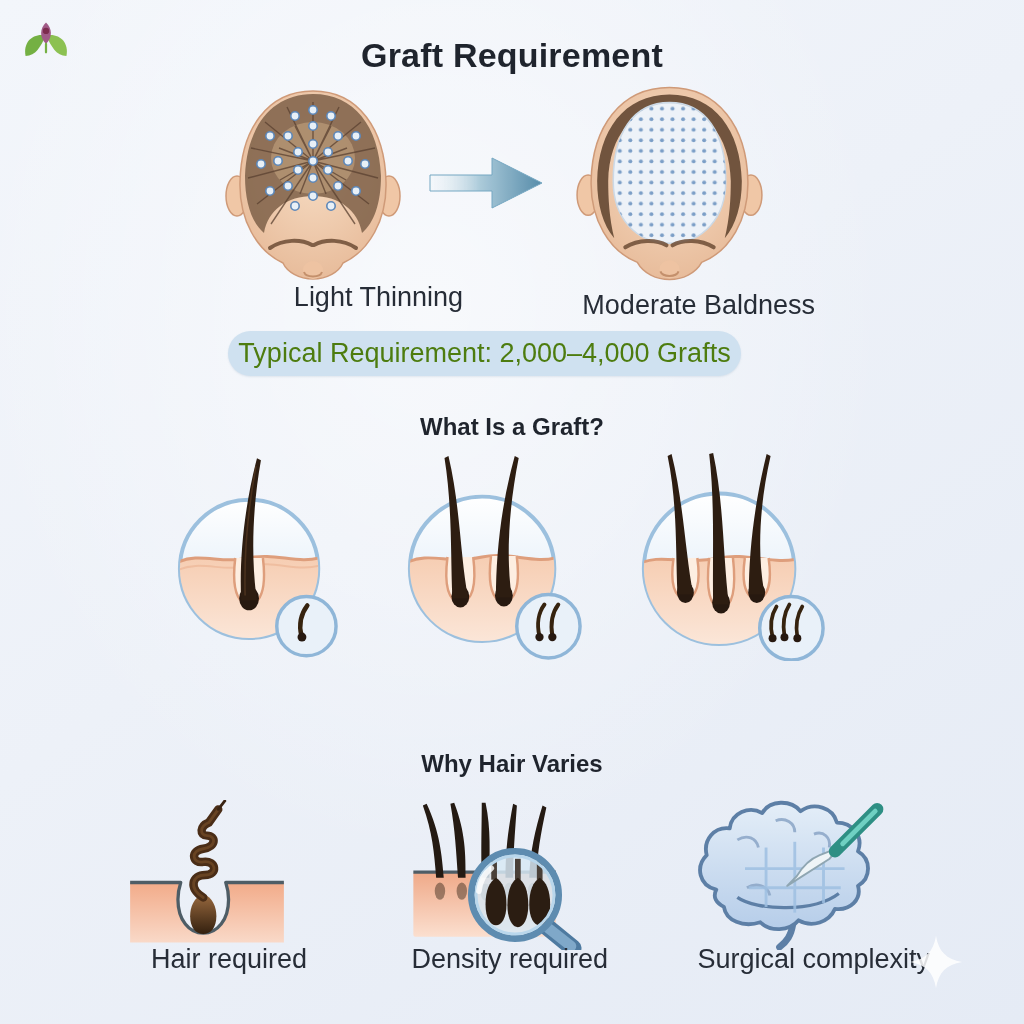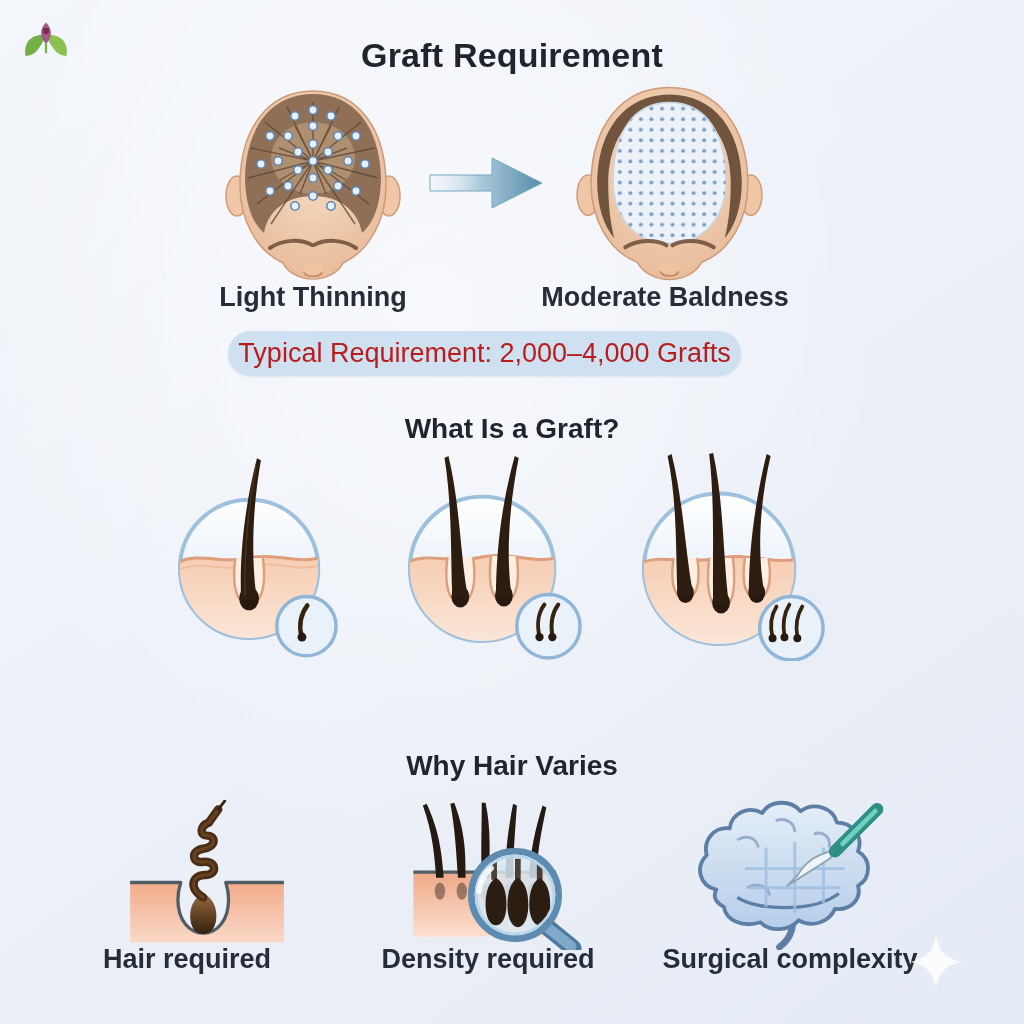--- a/index.html
+++ b/index.html
@@ -7,25 +7,25 @@
     position:relative;width:1024px;height:1024px;overflow:hidden;
     font-family:"Liberation Sans",sans-serif;
     background:
       radial-gradient(ellipse at 42% 30%, rgba(255,255,255,.55), rgba(255,255,255,0) 55%),
       linear-gradient(145deg,#f3f6fb 0%,#edf1f8 45%,#e5ebf5 100%);
     color:#20252e;
   }
   .abs{position:absolute;}
   .center-text{text-align:center;}
   .h1{width:100%;top:36px;font-size:34px;font-weight:700;letter-spacing:.2px;color:#1f242d;}
-  .h2{width:100%;font-size:28px;font-weight:700;color:#1f242d;}
-  .stage-label,.factor-label{font-size:27px;font-weight:700;color:#272d37;}
+  .h2{width:100%;font-size:24px;font-weight:700;color:#1f242d;}
+  .stage-label,.factor-label{font-size:27px;font-weight:400;color:#272d37;text-align:right;}
   .badge{
     background:#cfe1f0;border-radius:23px;height:45px;line-height:45px;
-    font-size:27px;color:#b91c1c;text-align:center;box-shadow:0 1px 2px rgba(120,150,180,.18);
+    font-size:27px;color:#4d7c0f;text-align:center;box-shadow:0 1px 2px rgba(120,150,180,.18);
   }
   svg{display:block;width:100%;height:100%;}
 </style>
 </head>
 <body>
 
 <div id="canvas">
 
   <div class="abs" style="left:20px;top:14px;width:52px;height:58px;">
     <svg viewBox="0 0 56 60">
@@ -117,21 +117,21 @@
       <path d="M107,12 C152,12 178,48 179,98 C179,122 173,142 162,155 C167,135 168,115 168,98 C167,52 142,24 107,24 C72,24 47,52 46,98 C46,115 47,135 52,155 C41,142 35,122 35,98 C36,48 62,12 107,12 Z" fill="#6a4e38" opacity="0.95"></path>
       <path d="M107,20 C143,20 163,50 163,98 C163,134 141,160 107,160 C73,160 51,134 51,98 C51,50 71,20 107,20 Z" fill="#edf2f8" stroke="#ccd9e6" stroke-width="1.5"></path>
       <path d="M107,20 C143,20 163,50 163,98 C163,134 141,160 107,160 C73,160 51,134 51,98 C51,50 71,20 107,20 Z" fill="url(#hpat)"></path>
       <path d="M63,164 C76,156 94,156 104,162 M110,162 C120,156 138,156 151,164" stroke="#6d4c35" stroke-width="4" fill="none" opacity="0.85" stroke-linecap="round"></path>
       <ellipse cx="107" cy="186" rx="10" ry="9" fill="#eec3a2"></ellipse>
       <path d="M98,188 C100,194 114,194 116,188" stroke="#c4906c" stroke-width="2" fill="none"></path>
     </svg>
   </div>
 
   <div class="abs center-text stage-label" style="left:163px;top:282px;width:300px;">Light Thinning</div>
-  <div class="abs center-text stage-label" style="left:515px;top:282px;width:300px;">Moderate Baldness</div>
+  <div class="abs center-text stage-label" style="left:515px;top:290px;width:300px;">Moderate Baldness</div>
 
   <div class="abs badge" style="left:228px;top:331px;width:513px;">Typical Requirement: 2,000–4,000 Grafts</div>
 
   <div class="abs center-text h2" style="top:413px;">What Is a Graft?</div>
 
   <div class="abs" style="left:172px;top:452px;width:168px;height:210px;">
     <svg viewBox="0 0 170 212">
       <defs>
         <linearGradient id="c1g" x1="0" y1="0" x2="0" y2="1">
             <stop offset="0" stop-color="#ffffff"></stop>

